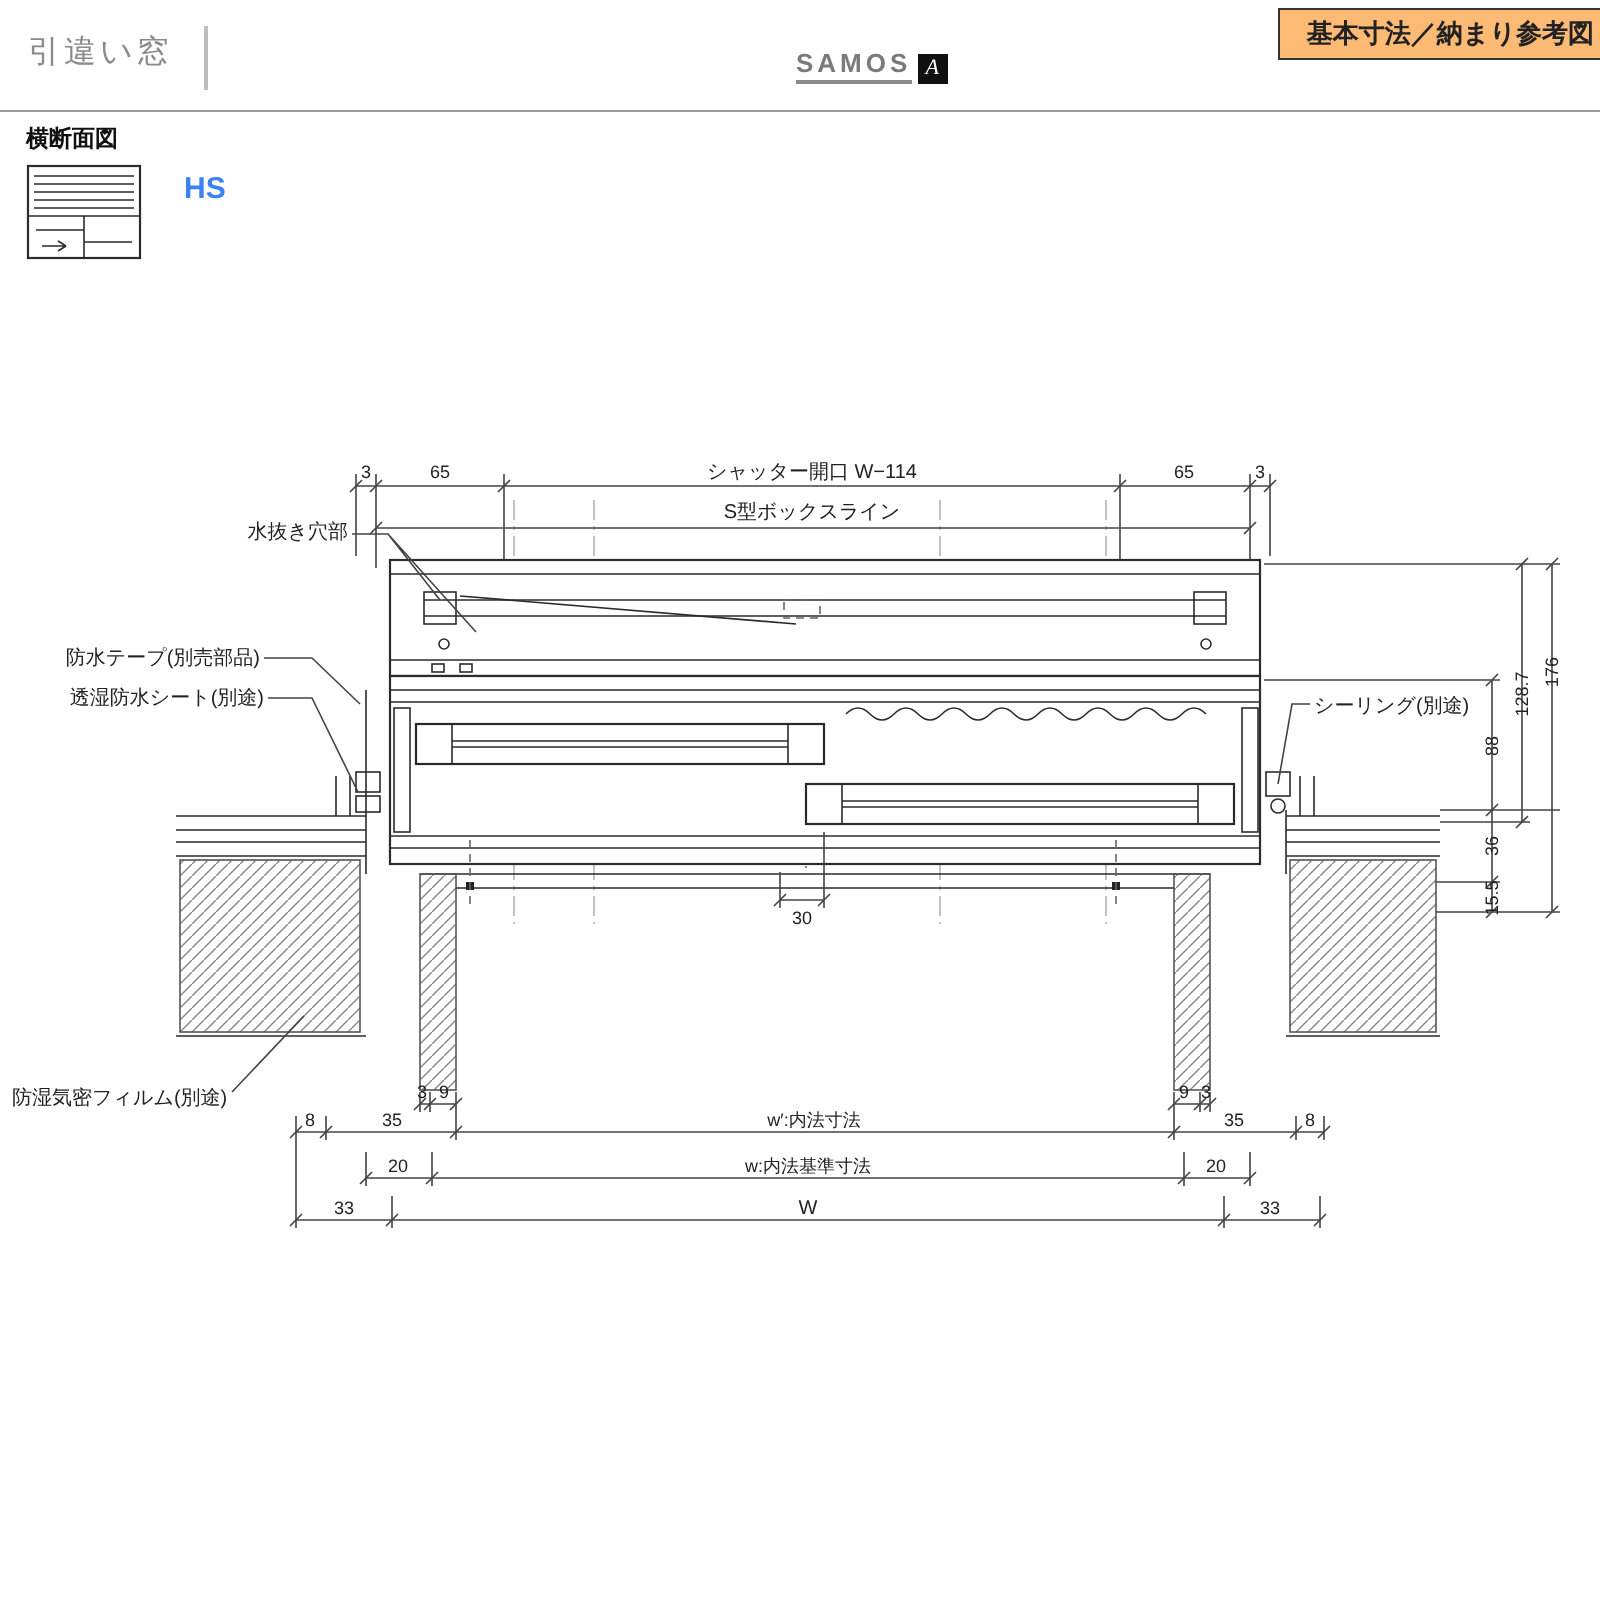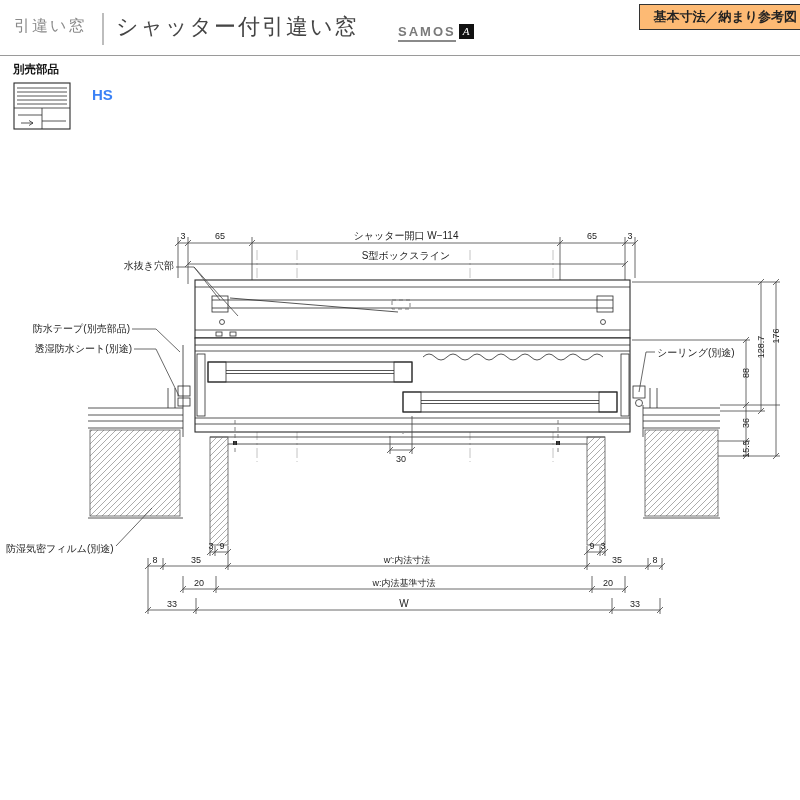--- a/index.html
+++ b/index.html
@@ -3,21 +3,21 @@
 <meta charset="utf-8">
 <style>
   html,body{margin:0;padding:0;background:#fff;}
   .page{position:relative;width:800px;height:800px;background:#fff;overflow:hidden;
         font-family:"Liberation Sans",sans-serif;color:#222;padding-left:19px;}
   .abs{position:absolute;}
   
   .cat{left:14px;top:16px;font-size:16px;color:#8a8a8a;letter-spacing:2px;}
   .vdiv{left:102px;top:13px;width:2px;height:32px;background:#bdbdbd;}
   .title{left:116px;top:12px;font-size:22px;color:#454545;font-weight:500;letter-spacing:2px;}
-  .brand{left:398px;top:24px;display:flex;align-items:flex-start;gap:3px;}
+  .brand{left:398px;top:24px;display:flex;align-items:flex-end;gap:3px;}
   .brand .nm{font-size:13px;font-weight:bold;color:#7a7a7a;letter-spacing:2px;
              border-bottom:2px solid #8a8a8a;padding-bottom:1px;}
   .brand .bdg{display:inline-block;width:15px;height:15px;background:#111;color:#fff;
               font-family:"Liberation Serif",serif;font-style:italic;font-size:11px;
               line-height:15px;text-align:center;}
   .refbox{right:8px;top:4px;border:1px solid #333;padding:3px 13px;font-size:13px;
           font-weight:600;color:#222;background:#fdba74;}
   .refnote{right:20px;top:31px;border:1px solid #333;padding:2px 10px;font-size:11px;color:#222;}
   .hrule{left:0;top:55px;width:800px;height:1px;background:#9a9a9a;}
   .seclabel{left:13px;top:62px;font-size:11.5px;font-weight:bold;color:#111;}
@@ -33,29 +33,28 @@
   .cal{font-size:10px;text-anchor:start;}
   .calE{font-size:10px;text-anchor:end;}
 </style>
 </head>
 <body>
 
 <div class="page">
 
   <div class="abs cat">引違い窓</div>
   <div class="abs vdiv"></div>
-  <div class="abs title">シャッター付引違い窓</div>
   <div class="abs brand">
     <span class="nm">SAMOS</span>
     <span class="bdg">A</span>
   </div>
   <div class="abs refbox">基本寸法／納まり参考図</div>
   <div class="abs hrule"></div>
 
-  <div class="abs seclabel">別売部品</div>
+  <div class="abs seclabel">横断面図</div>
   <svg class="abs" style="left:13px;top:82px" width="62" height="52" viewBox="0 0 62 52">
     <rect x="1" y="1" width="56" height="46" class="lnf"></rect>
     <path class="ln2" d="M4,6 H54 M4,10 H54 M4,14 H54 M4,18 H54 M4,22 H54"></path>
     <path class="ln2" d="M1,26 H57 M29,26 V47 M5,33 H29 M29,39 H53"></path>
     <path class="ln2" d="M8,41 H20 M20,41 l-4,-2.5 M20,41 l-4,2.5"></path>
   </svg>
   <div class="abs hslabel">HS</div>
 
   <svg class="abs" style="left:0;top:0" width="800" height="800" viewBox="0 0 800 800">
     <defs>

